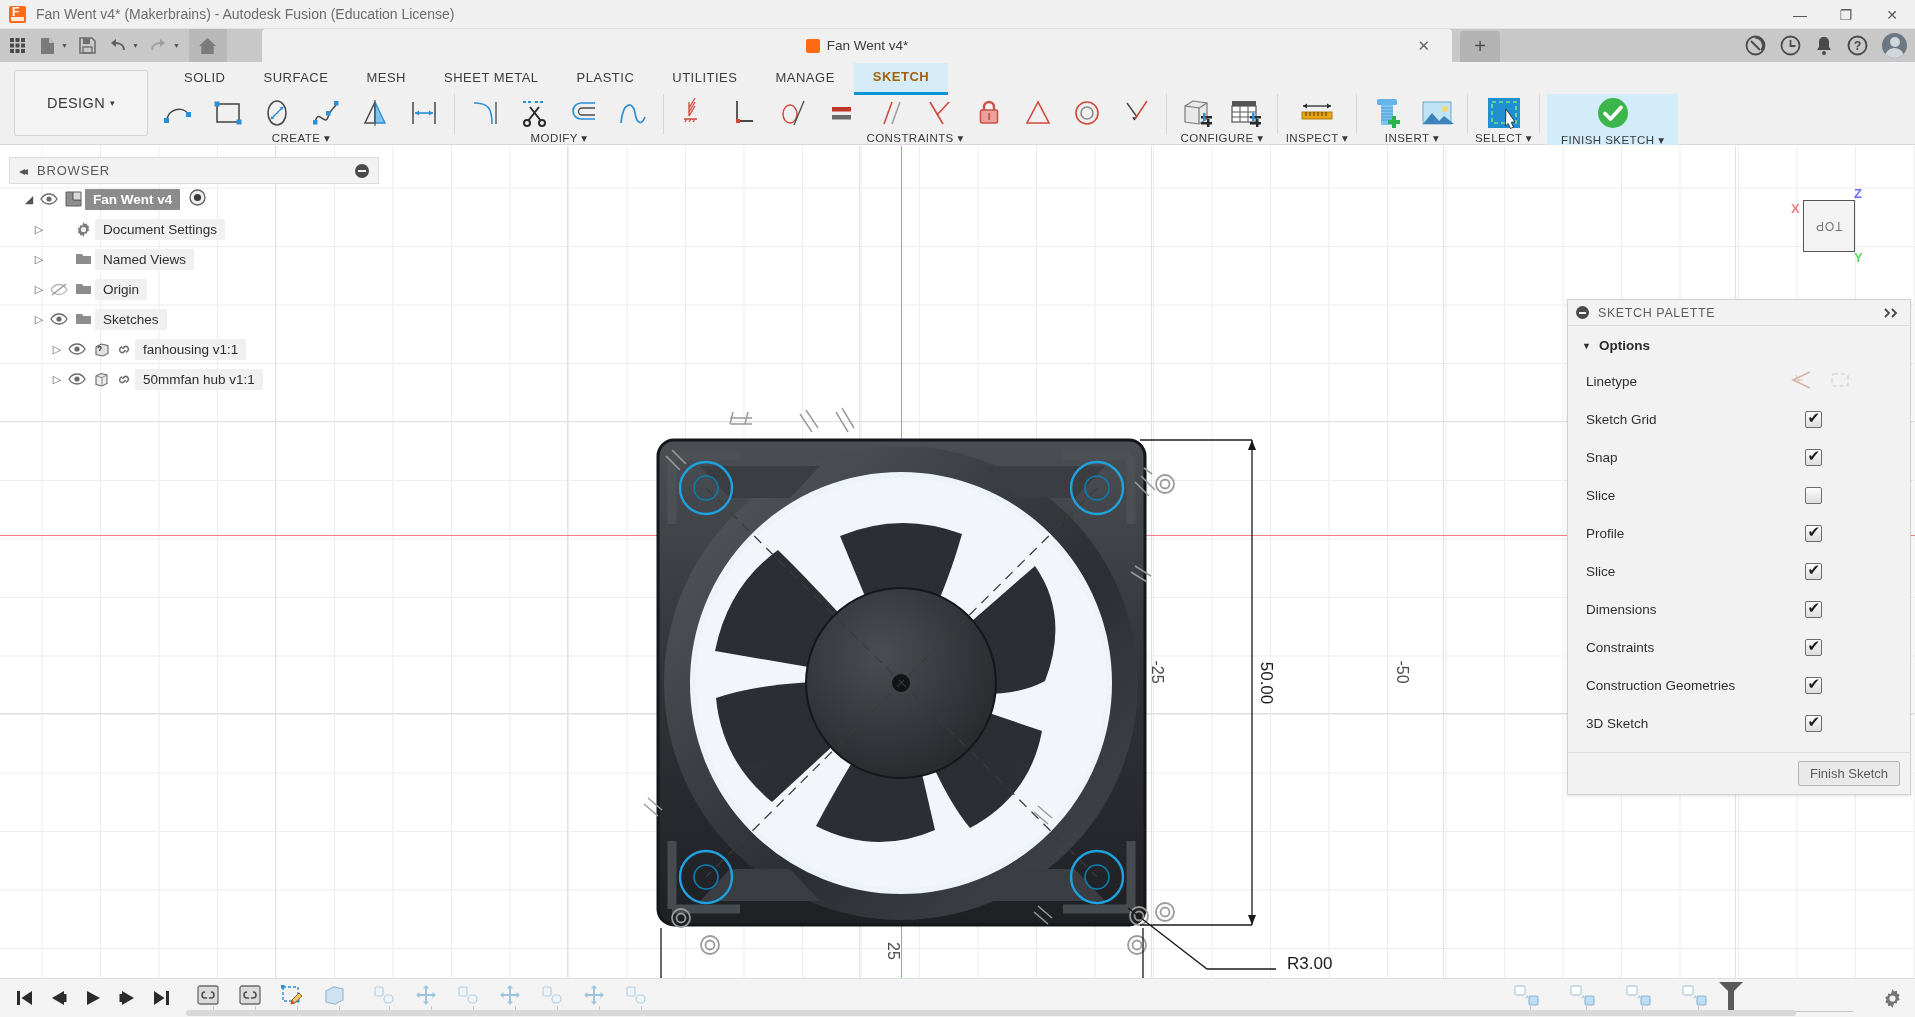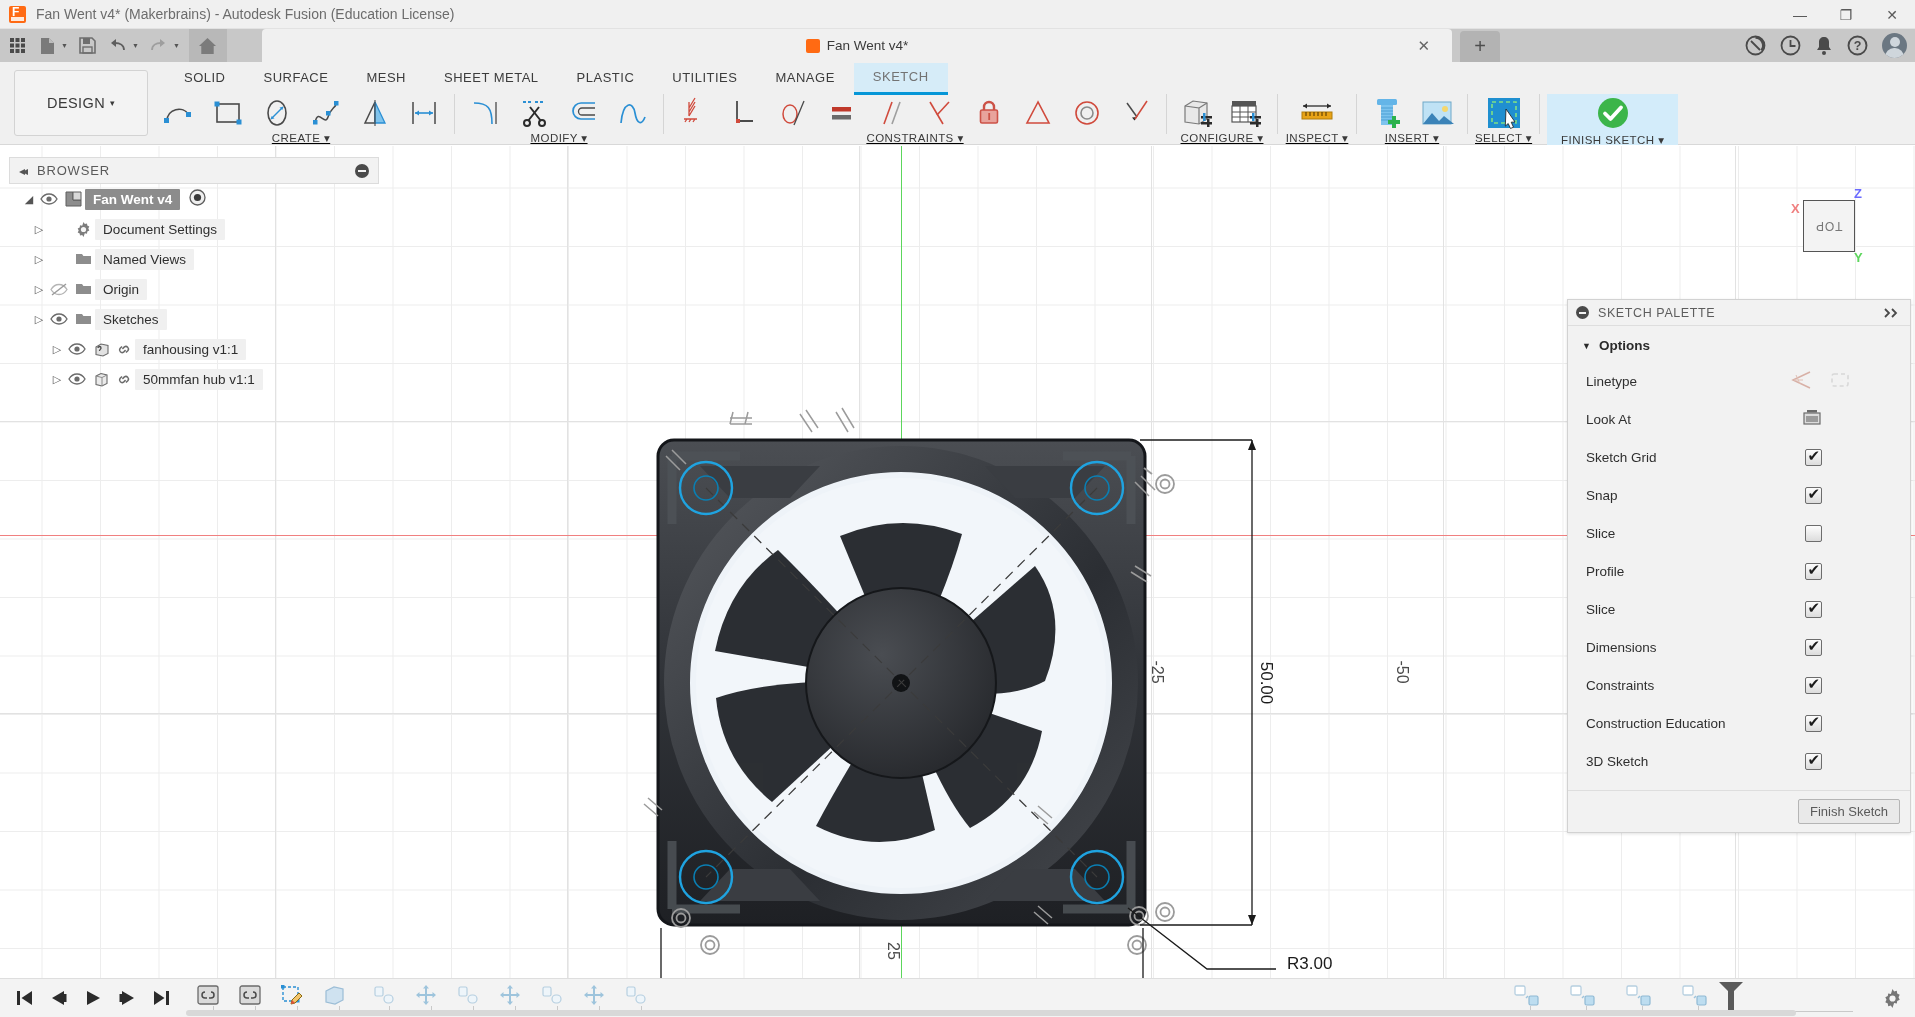--- a/index.html
+++ b/index.html
@@ -51,25 +51,25 @@
   
   #ribbon{ height:83px; background:#f0f0f0; position:relative;
     border-bottom:1px solid #d8d8d8; }
   #design-box{ position:absolute; left:14px; top:8px; width:134px; height:66px;
     border:1px solid #d3d3d3; background:#f3f3f3; border-radius:3px;
     display:flex; align-items:center; justify-content:center; gap:5px;
     font-size:14.5px; color:#3a3a3a; letter-spacing:.4px; }
   #tabs{ position:absolute; left:165px; top:0; display:flex; align-items:center;
     height:33px; }
   .rtab{ font-size:13px; color:#3c3c3c; padding:6px 19px 8px; letter-spacing:.5px; }
-  .rtab.active{ color:#737373; background:#d6ecf8; font-weight:normal;
+  .rtab.active{ color:#a16207; background:#d6ecf8; font-weight:bold;
     border-bottom:3px solid #0696d7; }
   #toolrow{ position:absolute; left:155px; top:32px; right:0; height:51px;
     display:flex; align-items:flex-start; }
-  .tgroup{ display:flex; flex-direction:column; align-items:center;text-decoration:underline; }
+  .tgroup{ display:flex; flex-direction:column; align-items:center; }
   .tg-icons{ display:flex; align-items:center; height:38px; gap:2px; }
   .tg-label{ font-size:11.5px; color:#3a3a3a; letter-spacing:.45px;
     margin-top:-1px; }
   .tbtn{ width:47px; height:38px; display:flex; align-items:center;
     justify-content:center; }
   .vdiv{ width:1px; height:40px; background:#d5d5d5; margin:0 7px; }
   #finish-sketch-btn{ background:#d3ecfa; height:51px; padding:2px 14px 0;
     display:flex; flex-direction:column; align-items:center; }
 
   
@@ -835,31 +835,20 @@
                 <path d="M20 2L3 10l17 8" fill="none" stroke="#d8b0a6" stroke-width="1.5"></path>
                 <path d="M6 5l4 9M4 10h9" stroke="#e0c0b6" stroke-width="1"></path>
               </svg></span>
           <span>
             <svg width="24" height="20" viewBox="0 0 24 20">
                 <rect x="4" y="4" width="16" height="12" rx="2" fill="none" stroke="#d8d8d8" stroke-width="1.6" stroke-dasharray="4,3"></rect>
               </svg></span>
         </span>
       </div>
 
-      <div class="palrow">
-        <span>Look At</span>
-        <span class="ctl">
-          <span>
-            <svg width="20" height="17" viewBox="0 0 20 17">
-                <rect x="2" y="4" width="16" height="11" fill="#dcdcdc" stroke="#6b6b6b" stroke-width="1.2"></rect>
-                <rect x="4" y="7" width="12" height="6" fill="#9b9b9b"></rect>
-                <path d="M5 1h10v2.5H5z" fill="#6b6b6b"></path>
-              </svg></span>
-        </span>
-      </div>
 
       <div class="palrow">
         <span>Sketch Grid</span>
         <span class="ctl">
             <span class="cbx on"></span>
           </span>
       </div>
       <div class="palrow">
         <span>Snap</span>
         <span class="ctl">
@@ -890,21 +879,21 @@
             <span class="cbx on"></span>
           </span>
       </div>
       <div class="palrow">
         <span>Constraints</span>
         <span class="ctl">
             <span class="cbx on"></span>
           </span>
       </div>
       <div class="palrow">
-        <span>Construction Education</span>
+        <span>Construction Geometries</span>
         <span class="ctl">
             <span class="cbx on"></span>
           </span>
       </div>
       <div class="palrow">
         <span>3D Sketch</span>
         <span class="ctl">
             <span class="cbx on"></span>
           </span>
       </div>

